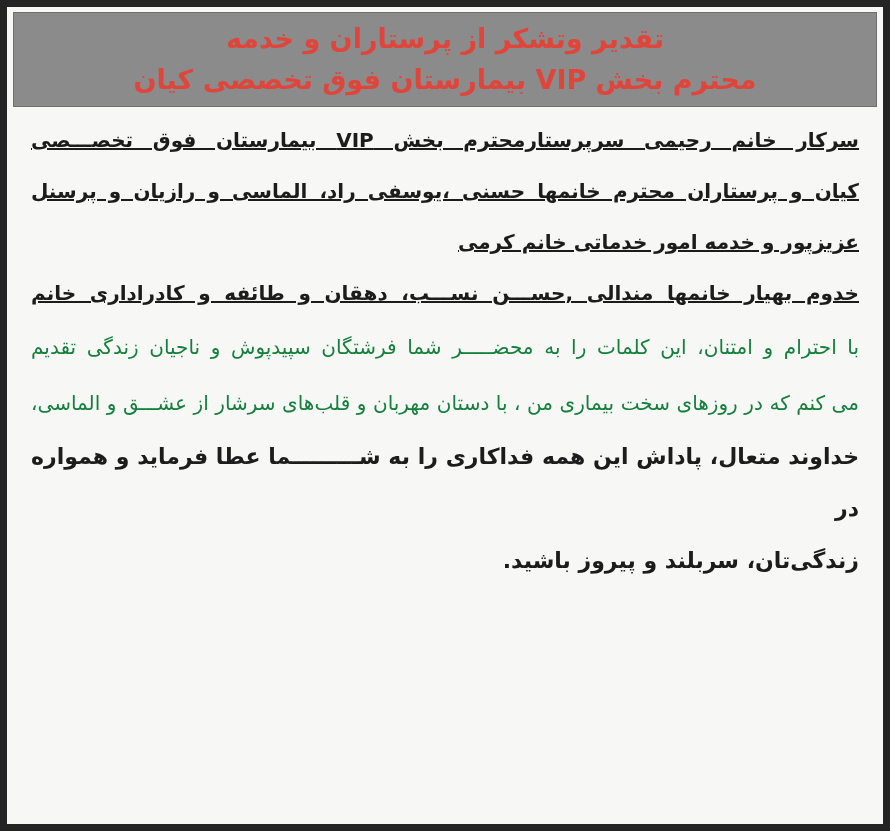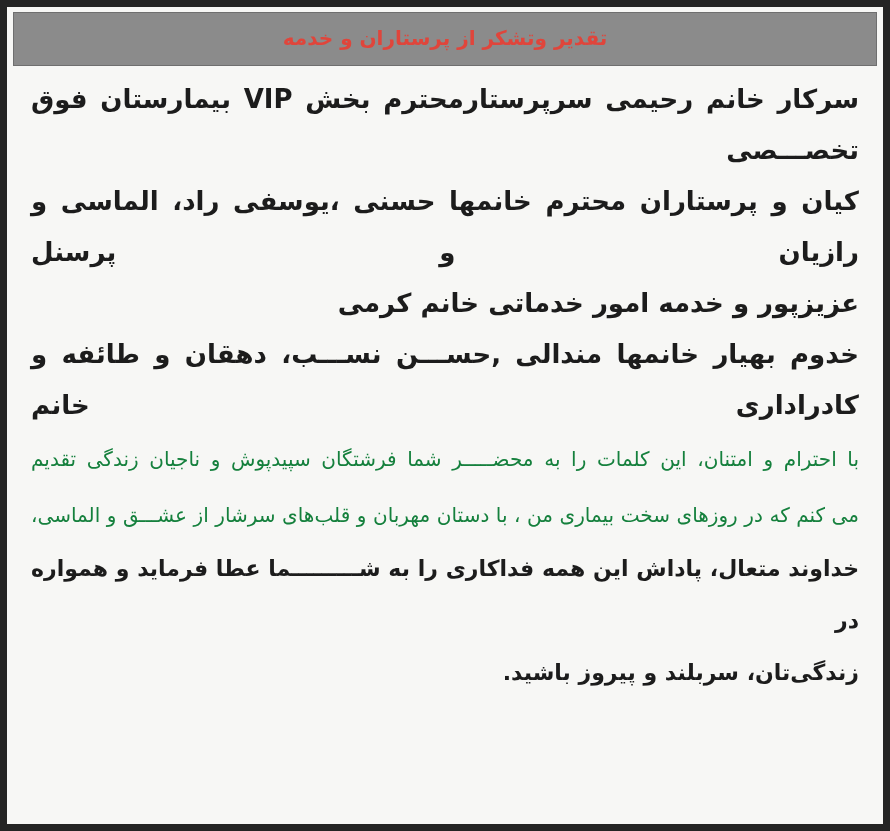--- a/index.html
+++ b/index.html
@@ -18,21 +18,21 @@
     overflow: hidden;
   }
   .header {
     box-sizing: border-box;
     background: #8b8b8b;
     border: 1px solid #6f6f6f;
     color: #e0453b;
     font-weight: bold;
     text-align: center;
     direction: rtl;
-    font-size: 20px;
+    font-size: 27px;
     line-height: 41px;
     padding: 5px 10px 6px 10px;
   }
   .content {
     box-sizing: border-box;
     padding: 8px 18px 0 18px;
     direction: rtl;
     color: #1c1c1c;
   }
   .line {
@@ -40,42 +40,44 @@
     white-space: normal;
   }
   .j {
     text-align: justify;
     text-align-last: justify;
     text-justify: inter-word;
   }
   .start { text-align: right; }
   .intro .line {
     font-weight: bold;
-    font-size: 26px;
+    font-size: 20px;
     line-height: 51px;
+    text-decoration: underline;
   }
   .message .line {
     font-weight: normal;
     font-size: 20px;
     line-height: 56px;
     color: #15803d;
   }
   .closing .line {
     font-weight: bold;
     font-size: 22px;
     line-height: 52px;
   }
 </style>
 </head>
 <body>
 
 <div class="ad">
 
   <div class="header">
     <div class="h-line">تقدیر وتشکر از پرستاران  و خدمه</div>
+    <div class="h-line">محترم بخش VIP بیمارستان فوق تخصصی کیان</div>
   </div>
 
   <div class="content">
 
     <div class="intro">
       <div class="line j">سرکار خانم رحیمی سرپرستارمحترم بخش VIP بیمارستان فوق تخصـــصی</div>
       <div class="line j">کیان و پرستاران محترم خانمها حسنی ،یوسفی راد، الماسی و رازیان و پرسنل</div>
       <div class="line start">عزیزپور و خدمه امور خدماتی خانم کرمی</div>
       <div class="line j">خدوم بهیار خانمها مندالی ,حســـن نســـب، دهقان و طائفه و کادراداری خانم</div>
     </div>

